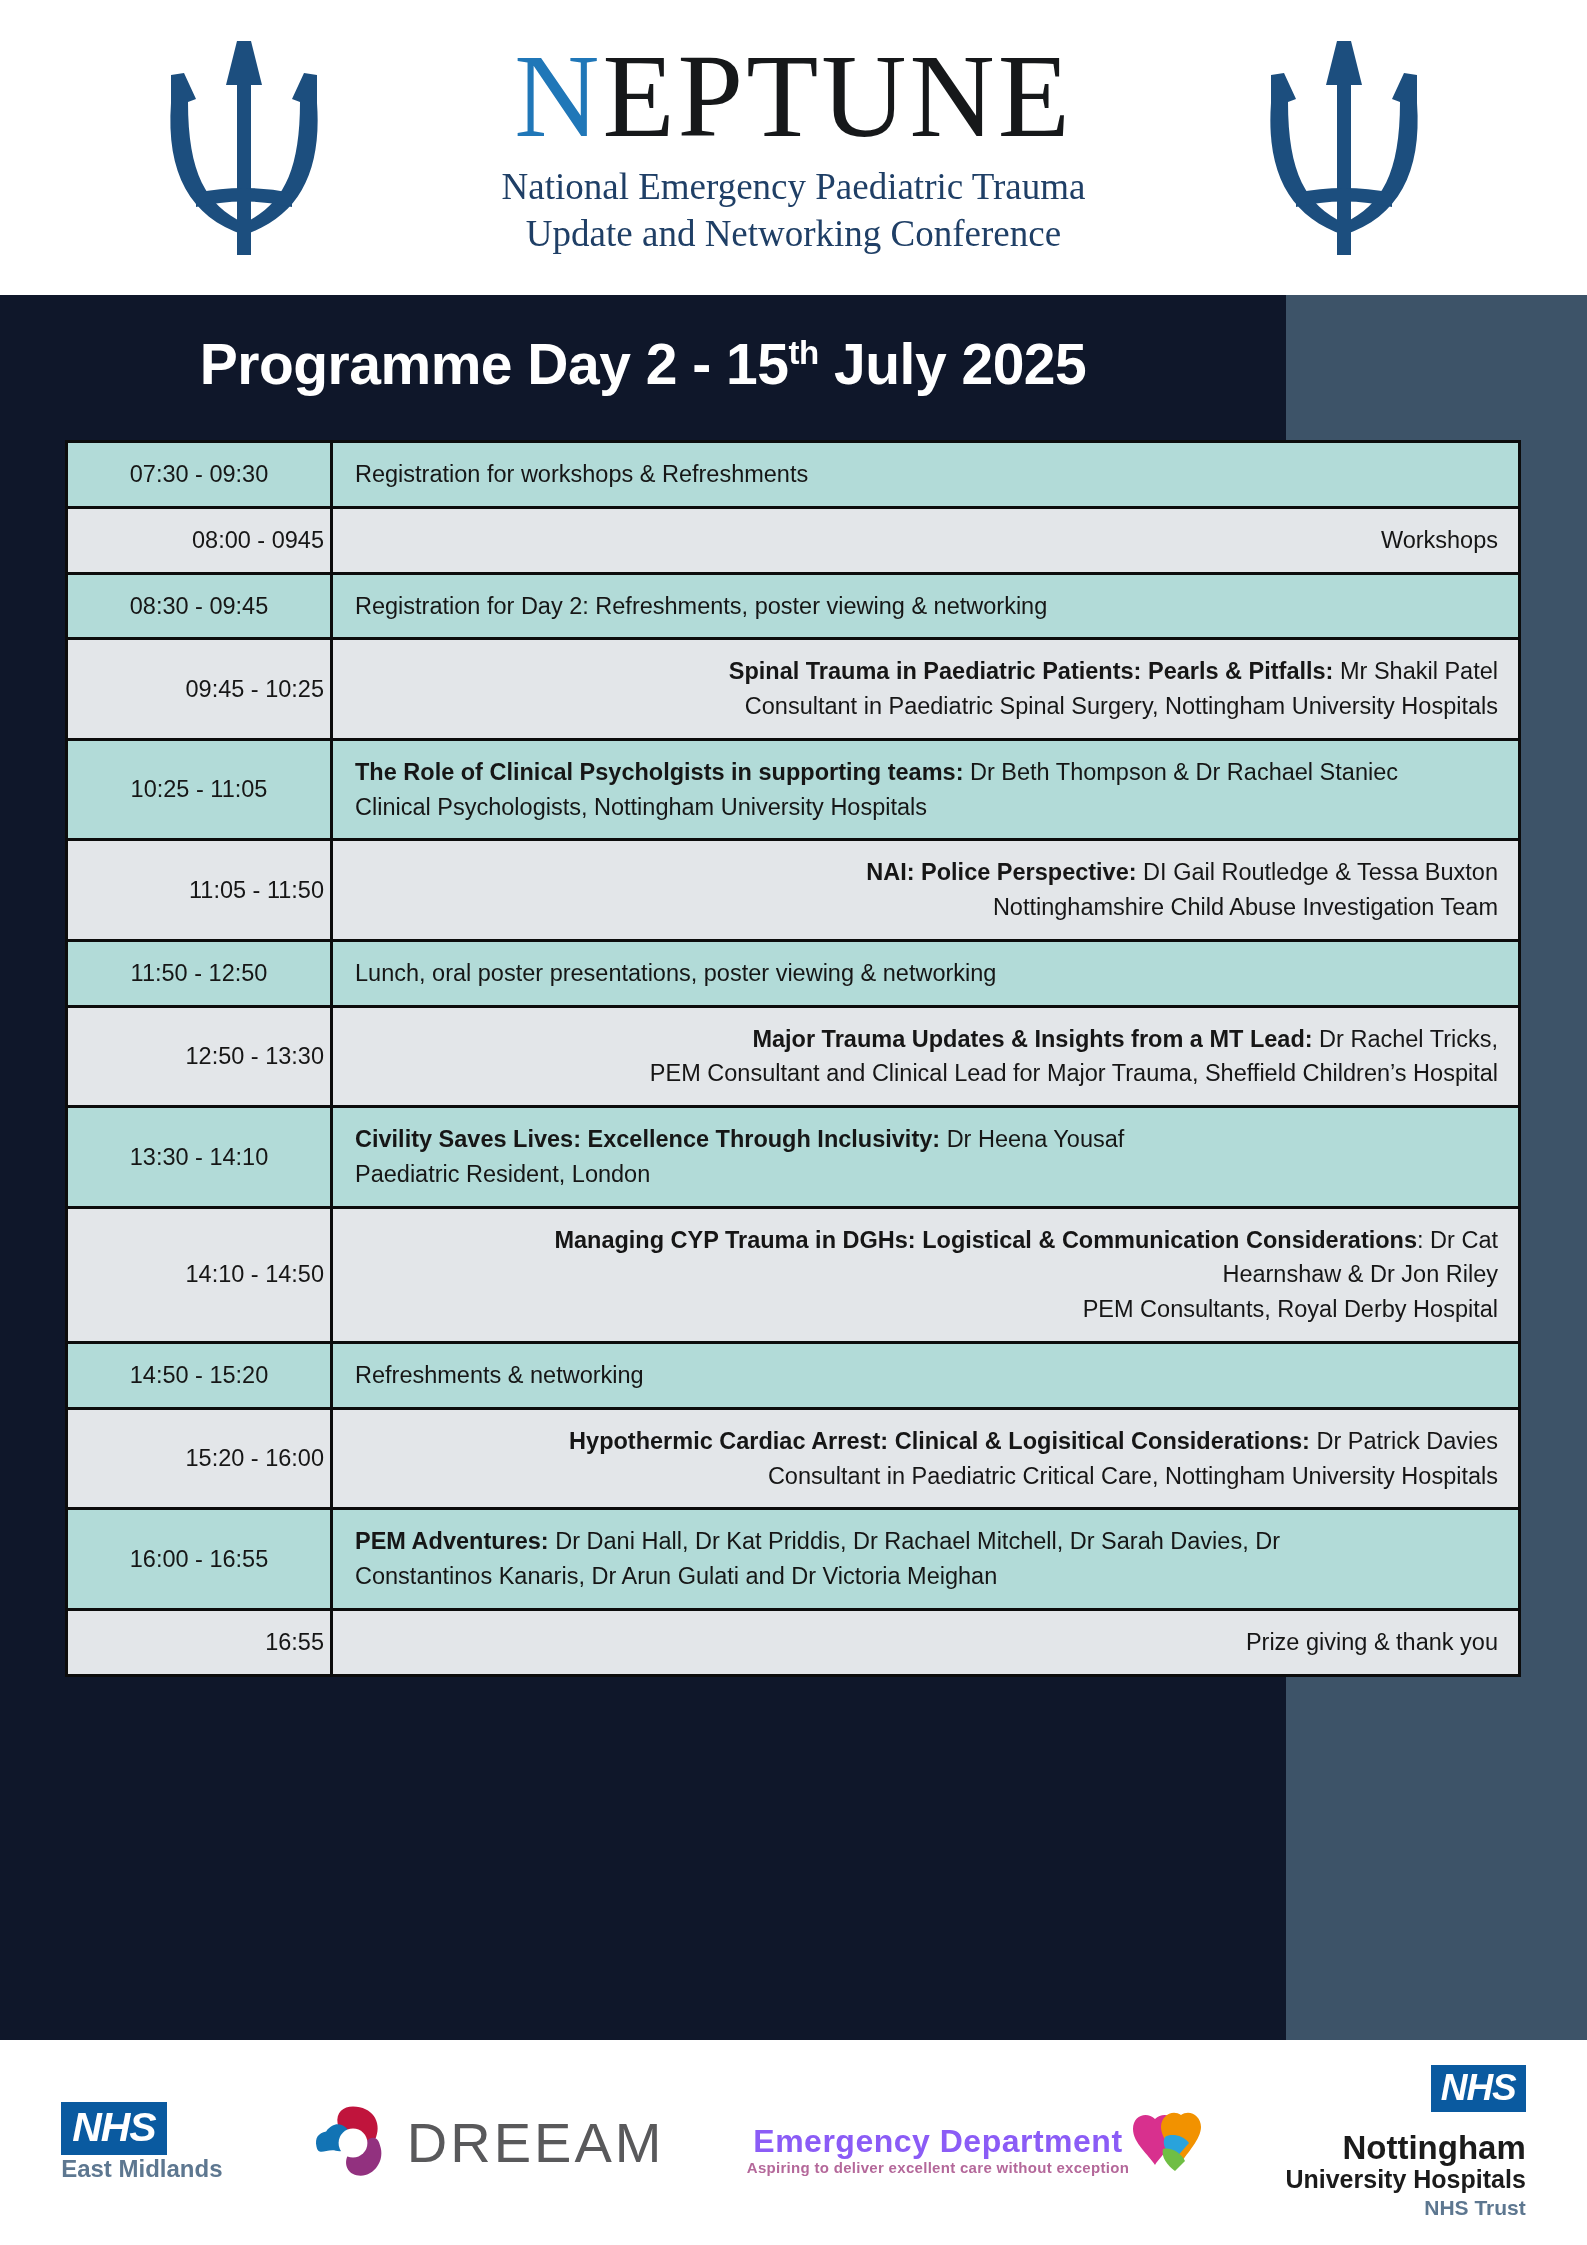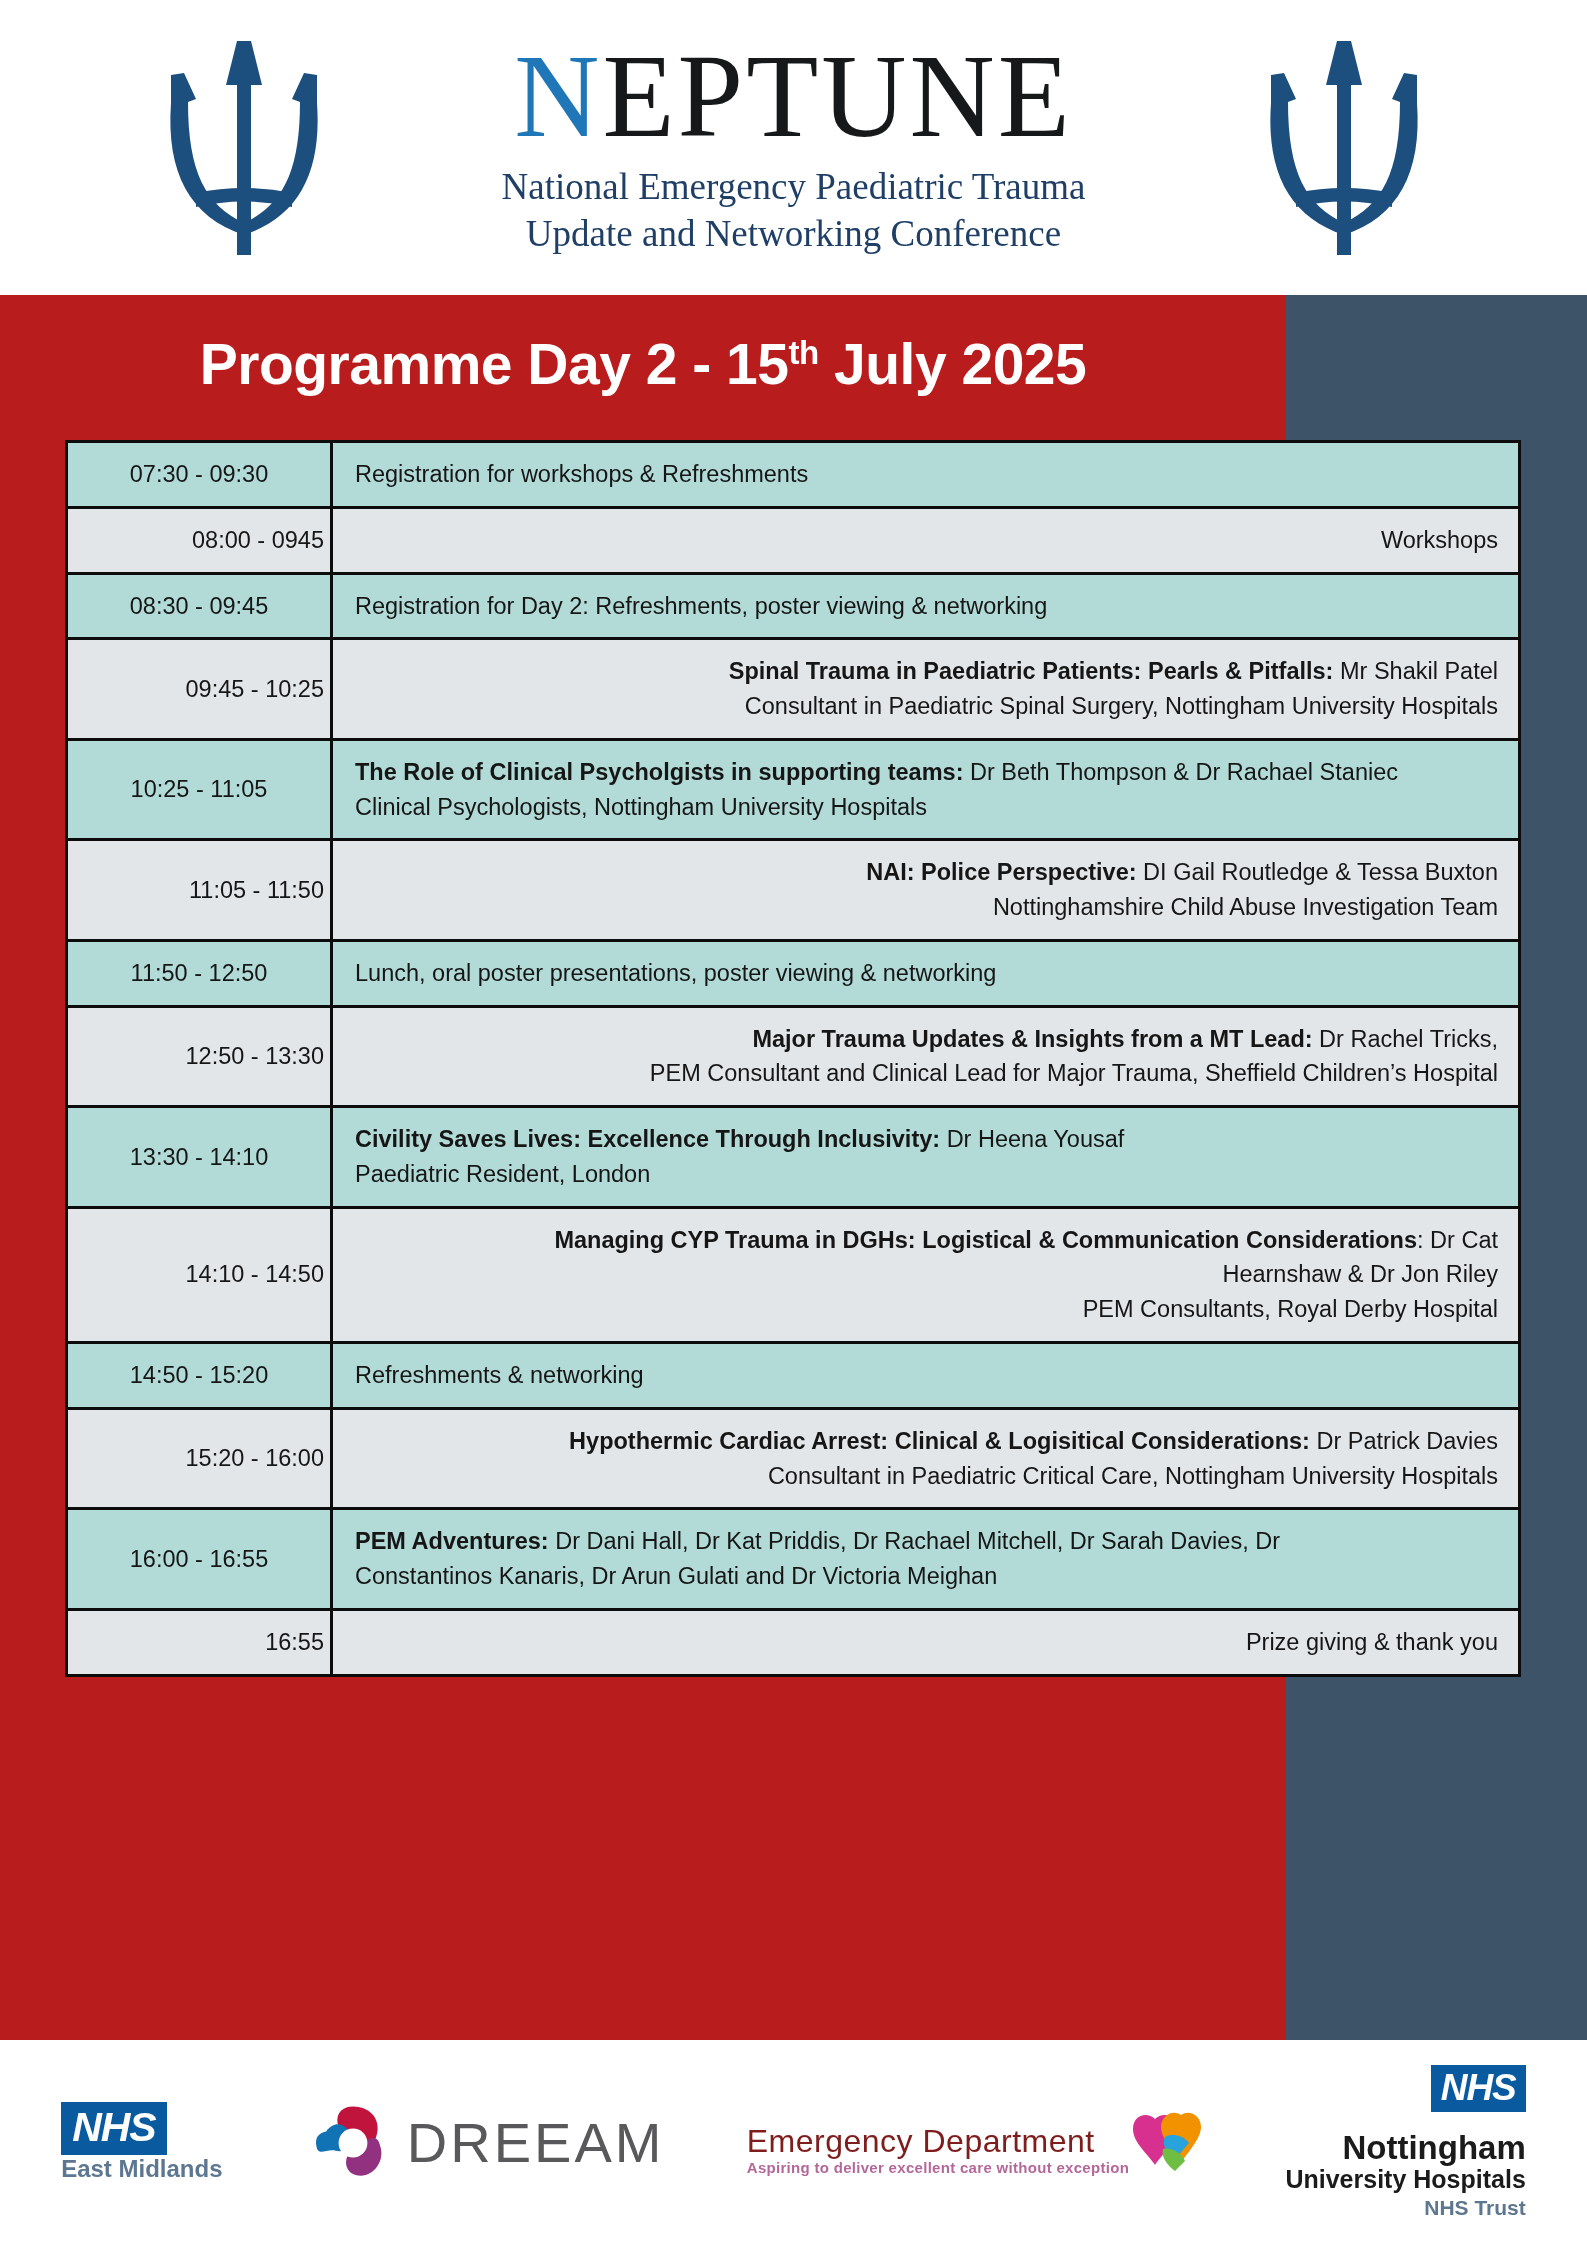--- a/index.html
+++ b/index.html
@@ -54,21 +54,21 @@
     line-height: 1.25;
     white-space: nowrap;
   }
   .logo-sub1 { margin-top: 8px; }
 
   
   .body-panel {
     position: relative;
     width: 1286px;
     height: 1745px;
-    background: #b91c1c;
+    background: #0f172a;
     box-sizing: border-box;
   }
   .page-title {
     color: #ffffff;
     font-size: 57px;
     font-weight: bold;
     text-align: center;
     padding-top: 36px;
     letter-spacing: -0.5px;
   }
@@ -254,21 +254,21 @@
       <path d="M50 12 C70 12 80 28 74 44 C68 58 56 54 50 46 C44 38 36 40 34 30 C32 18 40 12 50 12 Z" fill="#c0143c"></path>
       <path d="M22 38 C32 24 46 32 48 44 C50 56 40 60 32 58 C22 56 14 64 12 54 C10 44 14 40 22 38 Z" fill="#1273b4"></path>
       <path d="M78 52 C84 68 72 84 58 84 C46 84 40 74 44 64 C48 54 58 54 64 48 C70 42 76 44 78 52 Z" fill="#92317f"></path>
       <circle cx="50" cy="50" r="15" fill="#ffffff"></circle>
     </svg>
     <span style="color:#59595b;font-size:56px;letter-spacing:3px;font-weight:normal;">DREEAM</span>
   </div>
 
   <div style="flex:0 0 auto;display:flex;align-items:flex-end;">
     <div>
-      <div style="color:#7f1d1d;font-weight:normal;font-size:32px;line-height:1.05;letter-spacing:0.5px;">Emergency Department</div>
+      <div style="color:#8b5cf6;font-weight:bold;font-size:32px;line-height:1.05;letter-spacing:0.5px;text-align:center;">Emergency Department</div>
       <div style="color:#b4689a;font-weight:bold;font-size:15px;line-height:1.2;letter-spacing:0.3px;">Aspiring to deliver excellent care without exception</div>
     </div>
     <svg width="72" height="66" viewBox="0 0 72 66" style="margin-left:2px;margin-bottom:2px;">
       <path d="M24 10 C16 2 2 6 2 20 C2 34 18 46 24 56 C30 46 46 34 46 20 C46 6 32 2 24 10 Z" fill="#d8308e"></path>
       <path d="M50 6 C42 0 30 6 30 18 C30 30 44 44 50 54 C56 44 70 30 70 18 C70 6 58 0 50 6 Z" fill="#f29200"></path>
       <path d="M34 28 C40 24 52 26 58 34 L44 50 C36 44 30 36 34 28 Z" fill="#29a3dc"></path>
       <path d="M32 40 C40 38 50 44 54 52 L44 62 C36 56 30 48 32 40 Z" fill="#6fbe44"></path>
     </svg>
   </div>
 

